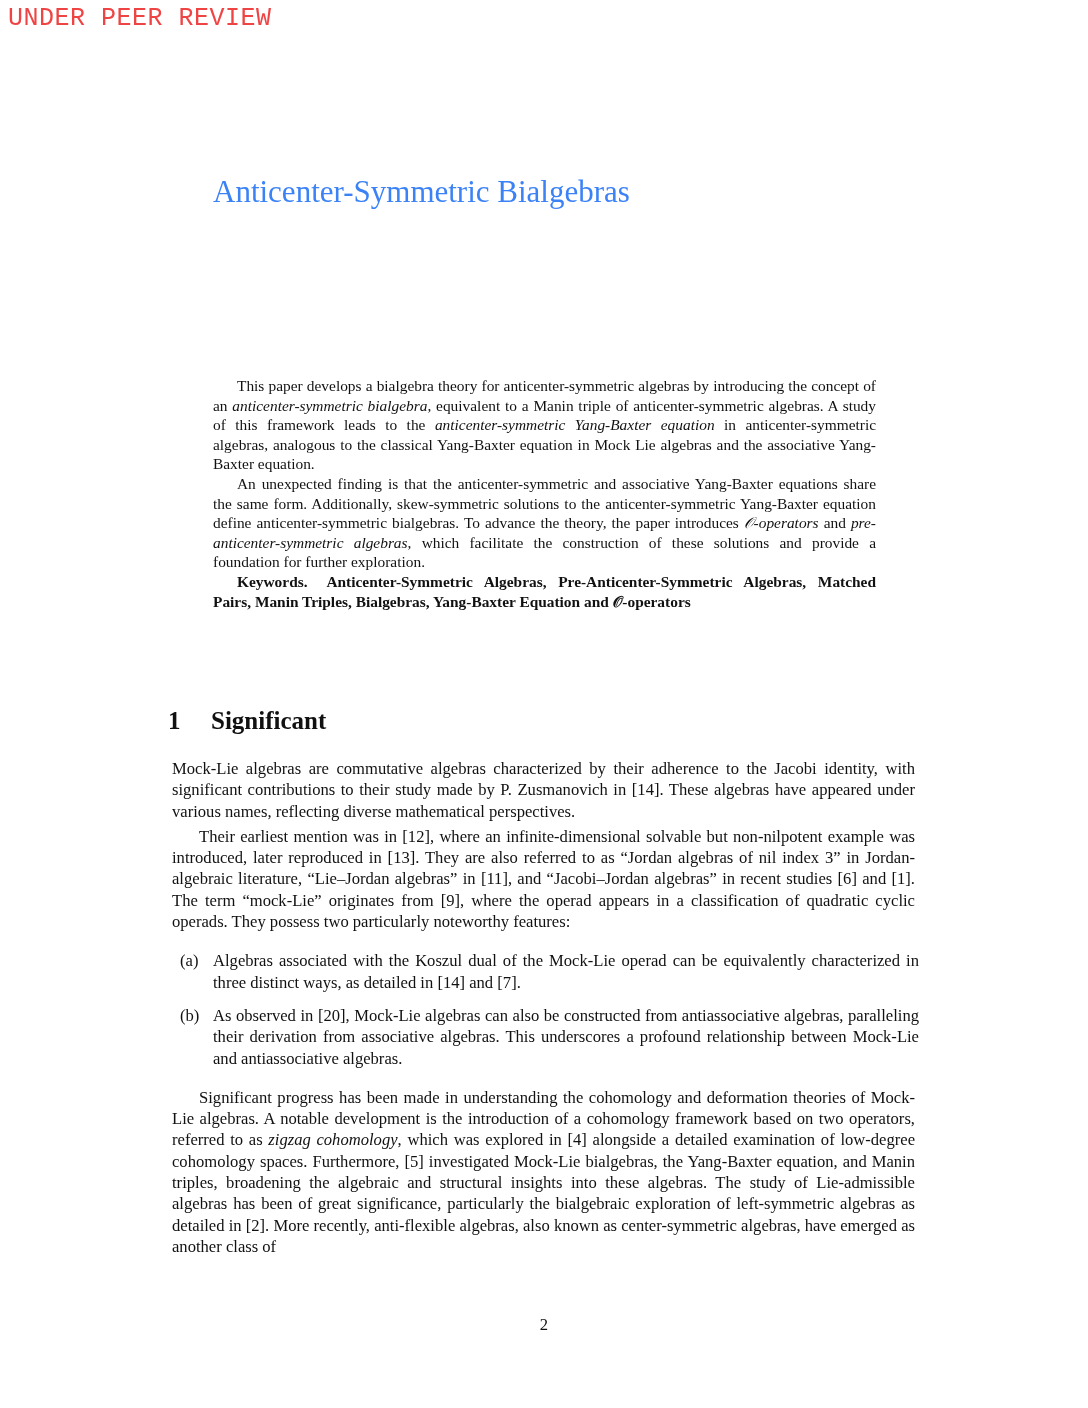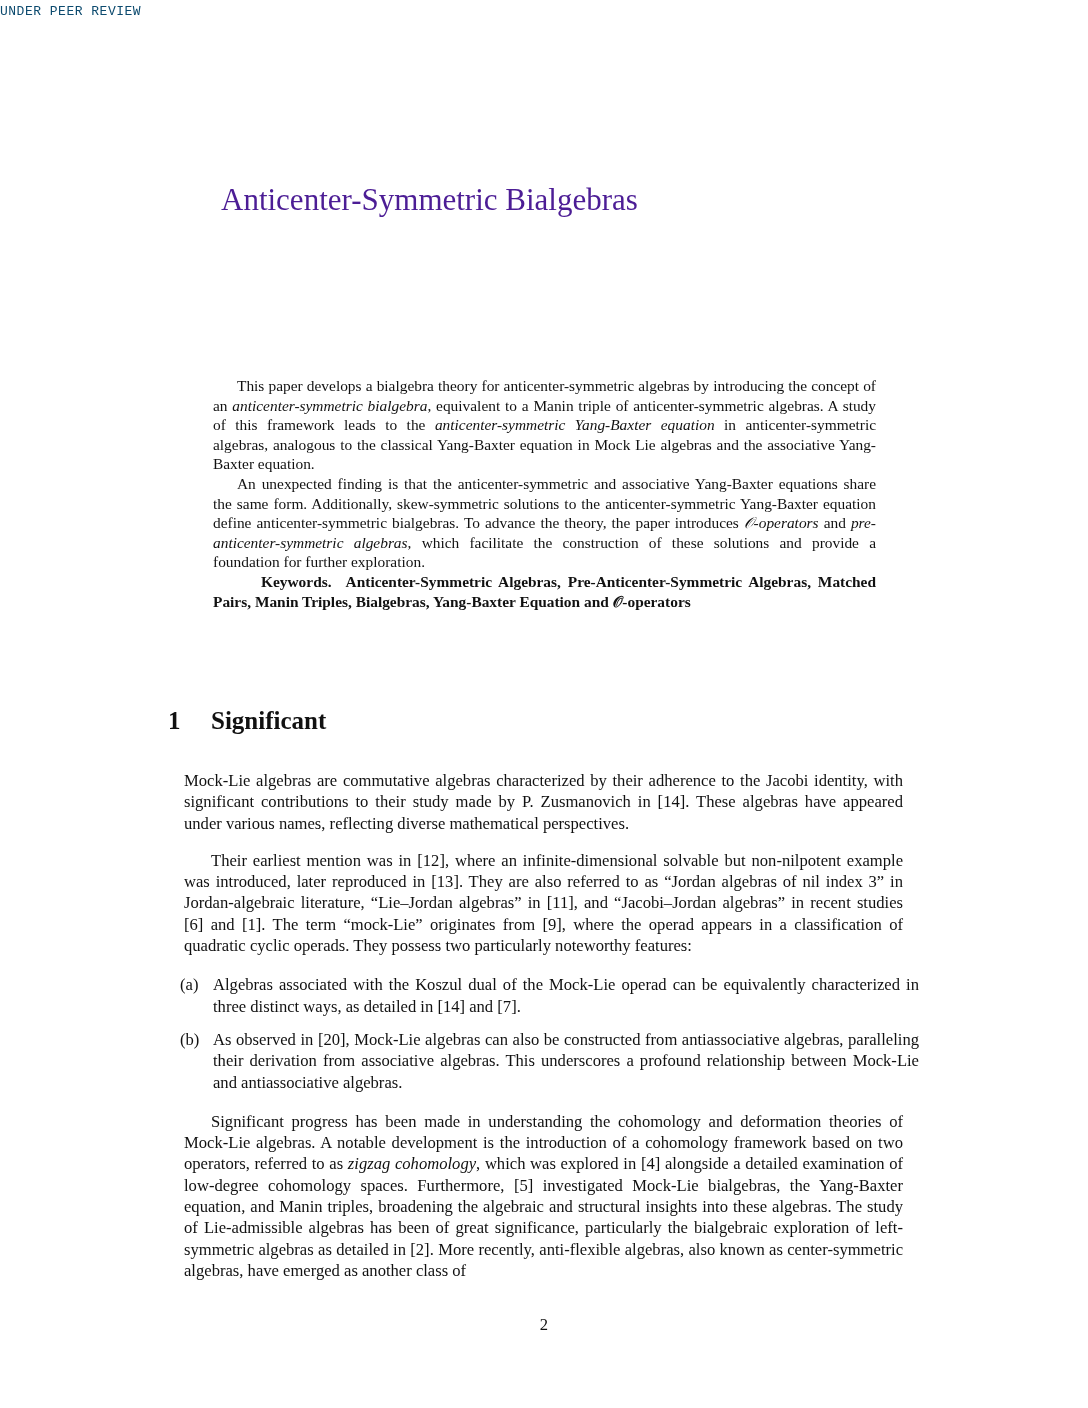--- a/index.html
+++ b/index.html
@@ -1,50 +1,50 @@
 <!DOCTYPE html>
 <html><head>
 <meta charset="utf-8">
 <style>
   html, body { margin: 0; padding: 0; background: #ffffff; }
   body {
     width: 1088px; height: 1408px; position: relative; overflow: hidden;
     font-family: "Liberation Serif", "DejaVu Serif", serif; color: #111;
   }
   .watermark {
-    position: absolute; left: 0; top: 4px;
+    position: absolute; left: 8px; top: 4px;
     font-family: "Liberation Mono", "DejaVu Sans Mono", monospace;
-    font-size: 13px; letter-spacing: 0.5px; color: #0c4a6e;
+    font-size: 25px; letter-spacing: 0.5px; color: #ef4444;
   }
   .title {
     position: absolute; left: 213px; top: 174px;
-    font-size: 31px; font-weight: normal; margin: 8px; color: #4c1d95;
+    font-size: 31px; font-weight: normal; margin: 0; color: #3b82f6;
   }
   .abstract {
     position: absolute; left: 213px; top: 376px; width: 663px;
     font-size: 15.4px; line-height: 19.6px; text-align: justify;
   }
   .abstract-heading {
     text-align: center; font-weight: bold; font-size: 15.4px; margin-bottom: 8px;
   }
   .abstract p { margin: 0; text-indent: 24px; }
   .abstract .kw { margin: 0; text-indent: 24px; font-weight: bold; }
-  .abstract .kw .label { margin-right: 8px; margin-left: 24px; }
+  .abstract .kw .label { margin-right: 8px; }
   .abstract .msc { margin: 0; text-indent: 0; }
   .abstract .msc .label { font-weight: bold; }
   .section-heading {
     position: absolute; left: 168px; top: 707px; margin: 0;
     font-size: 25px; font-weight: bold;
   }
   .section-heading .num { display: inline-block; width: 43px; }
   .body-text {
     position: absolute; left: 168px; top: 754px; width: 751px;
     font-size: 16.6px; line-height: 21.3px; text-align: justify;
   }
-  .body-text p { margin: 16px; text-indent: 27px; }
+  .body-text p { margin: 4px; text-indent: 27px; }
   .body-text p.first { text-indent: 0; }
   .enum { list-style: none; margin: 18px 0 18px 0; padding: 0; }
   .enum li { position: relative; padding-left: 45px; margin-bottom: 12px; }
   .enum li .marker { position: absolute; left: 12px; top: 0; }
   .page-number {
     position: absolute; left: 0; width: 1088px; top: 1315px;
     text-align: center; font-size: 16.6px;
   }
   em { font-style: italic; }
 </style>

